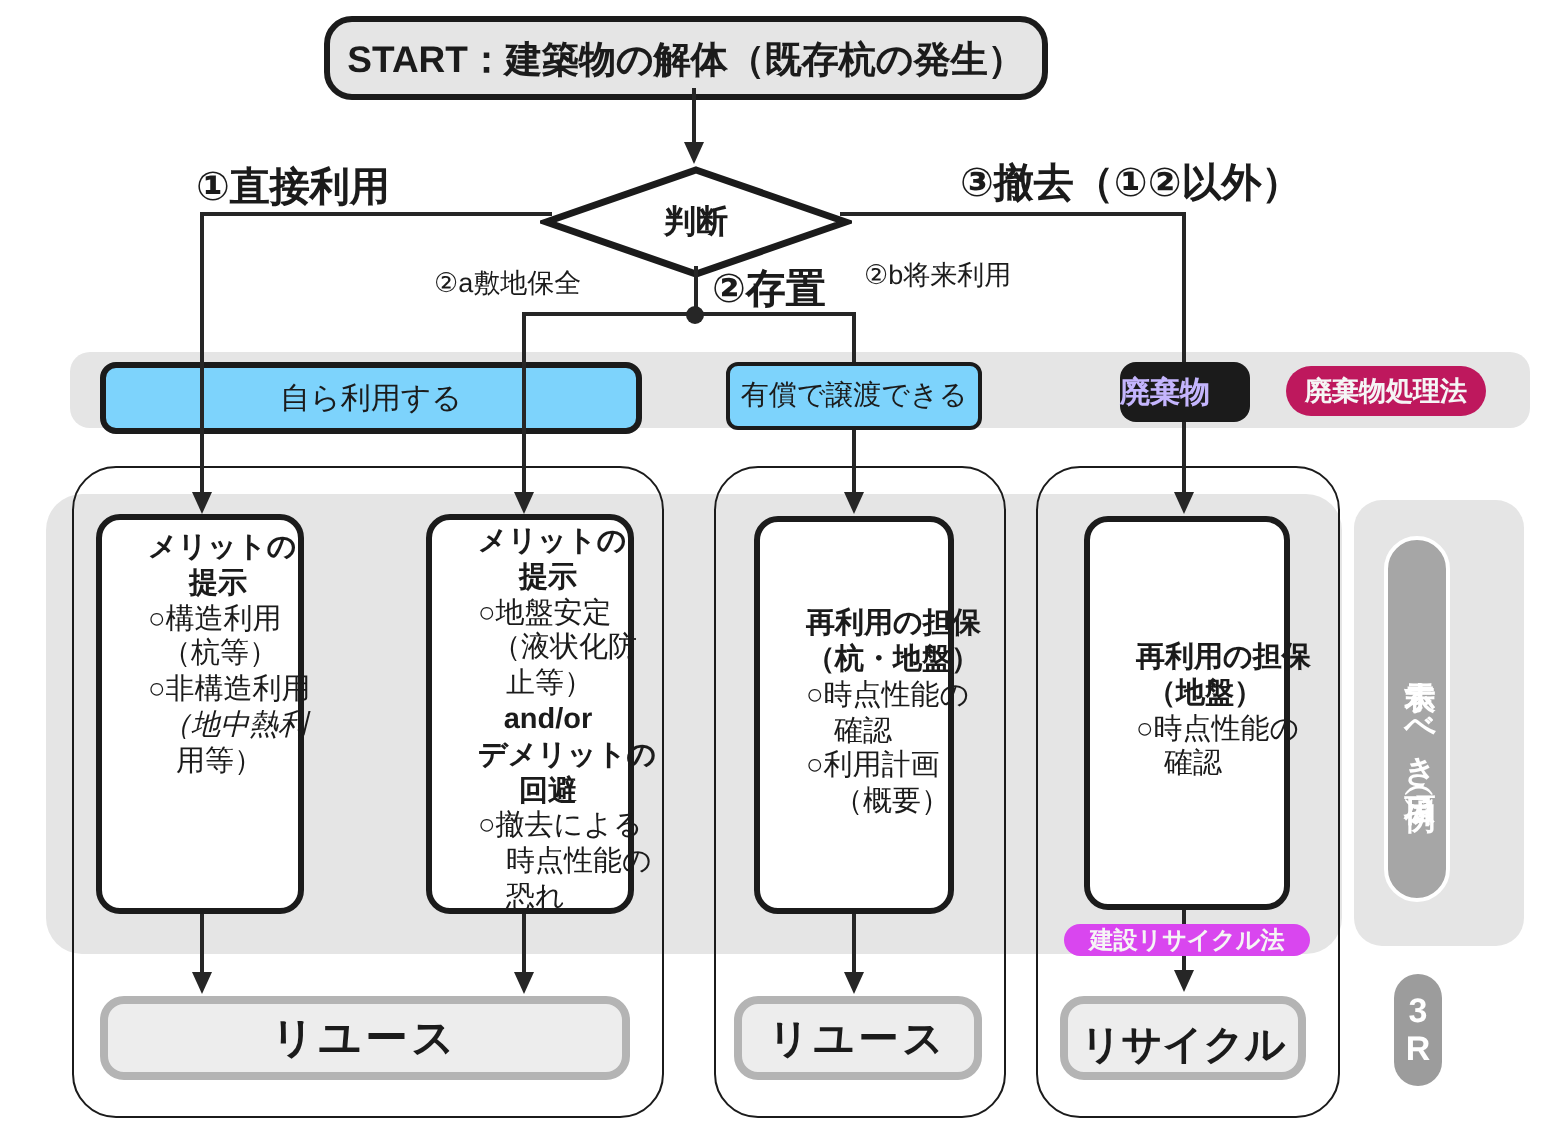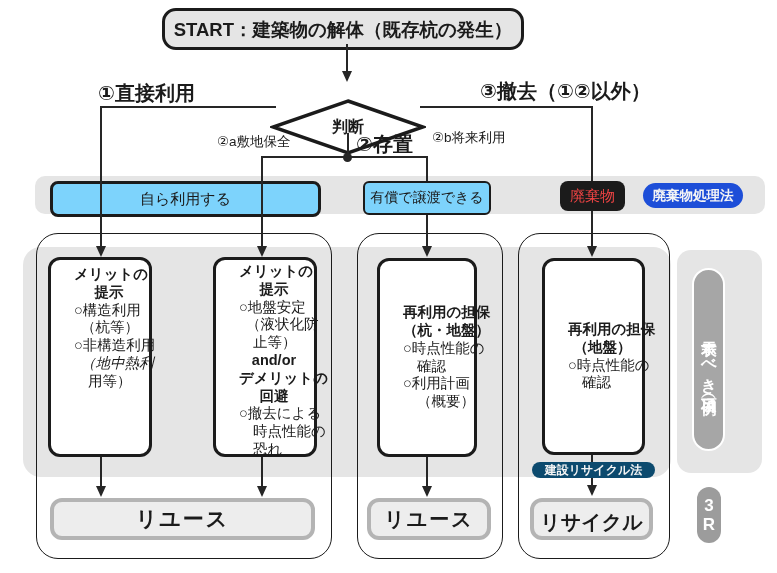--- a/index.html
+++ b/index.html
@@ -15,38 +15,38 @@
          border-right:5px solid transparent;border-top:11px solid #262626;z-index:2;}
   .dot{position:absolute;width:9px;height:9px;border-radius:50%;background:#262626;z-index:2;}
   
   .start{
     position:absolute;left:162px;top:8px;width:356px;height:36px;
     border:3px solid #1b1b1b;border-radius:14px;background:#e5e5e5;
     display:flex;align-items:center;justify-content:center;
     font-weight:bold;font-size:18.5px;z-index:2;
   }
   
-  .diamond-wrap{position:absolute;left:270px;top:98px;width:156px;height:58px;z-index:2;}
+  .diamond-wrap{position:absolute;left:270px;top:82px;width:156px;height:58px;z-index:2;}
   .diamond-label{position:absolute;left:0;top:0;width:156px;height:58px;
     display:flex;align-items:center;justify-content:center;font-weight:bold;font-size:16px;}
   
   .blab{position:absolute;font-weight:bold;font-size:20px;z-index:2;white-space:nowrap;}
   .slab{position:absolute;font-size:13.5px;z-index:2;white-space:nowrap;}
   
   .rbox{position:absolute;background:#7dd3fc;border:3px solid #1b1b1b;
     display:flex;align-items:center;justify-content:center;font-size:15px;}
   .self-use{left:50px;top:181px;width:265px;height:30px;border-radius:8px;z-index:1;}
   .paid{left:363px;top:181px;width:124px;height:30px;border-width:2.5px;border-radius:6px;font-size:14px;z-index:3;}
-  .waste{position:absolute;left:560px;top:181px;width:65px;height:30px;background:#1b1b1b;color:#ef4444;
-    border-radius:8px;display:flex;align-items:center;justify-content:center;
-    font-weight:normal;font-size:15px;z-index:3;}
-  .pill{position:absolute;background:#1d4ed8;color:#f5f5f5;border-radius:13px;
+  .waste{position:absolute;left:560px;top:181px;width:65px;height:30px;background:#1b1b1b;color:#c4b5fd;
+    border-radius:8px;display:flex;align-items:center;
+    font-weight:bold;font-size:15px;z-index:3;}
+  .pill{position:absolute;background:#be185d;color:#f5f5f5;border-radius:13px;
     display:flex;align-items:center;justify-content:center;font-weight:bold;z-index:3;white-space:nowrap;}
   .waste-law{left:643px;top:183px;width:100px;height:25px;font-size:13.5px;}
-  .recycle-law{left:532px;top:462px;width:123px;height:16px;font-size:12px;background:#0c4a6e;border-radius:9px;z-index:3;}
+  .recycle-law{left:532px;top:462px;width:123px;height:16px;font-size:12px;background:#d946ef;border-radius:9px;z-index:3;}
   
   .cont{position:absolute;border:1.5px solid #1b1b1b;border-radius:22px;z-index:1;}
   .c1{left:36px;top:233px;width:294px;height:324px;}
   .c2{left:357px;top:233px;width:144px;height:324px;}
   .c3{left:518px;top:233px;width:150px;height:324px;}
   
   .ibox{position:absolute;background:#fff;border:3px solid #1b1b1b;border-radius:12px;
     z-index:2;font-size:14.5px;line-height:17.8px;padding:6px 5px 0 7px;box-sizing:border-box;}
   .ib0{left:48px;top:257px;width:104px;height:200px;}
   .ib1{left:213px;top:257px;width:104px;height:200px;padding-top:3px;}

